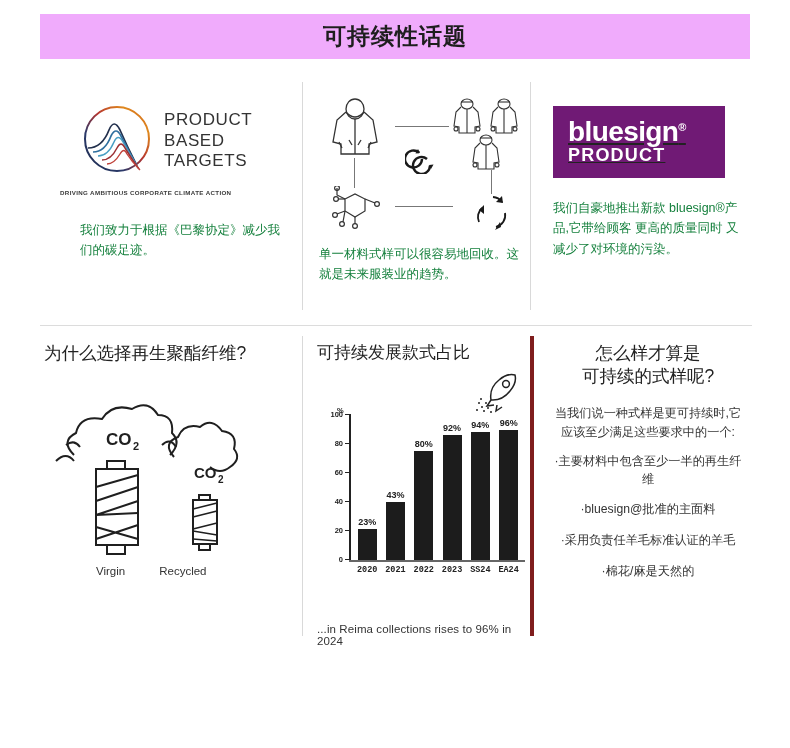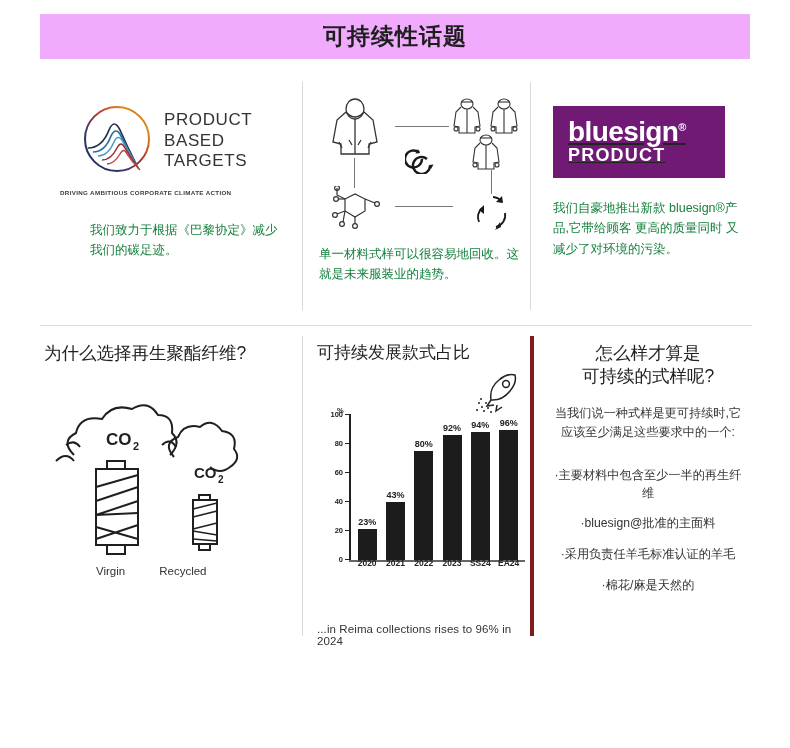--- a/index.html
+++ b/index.html
@@ -35,21 +35,21 @@
   .col-c { width: 220px; padding: 8px 6px 0 18px; border-left: 1px solid #d9d9d9; }
 
   
   .sbt-wrap { display: flex; align-items: center; gap: 10px; margin: 12px 0 0 22px; }
   .sbt-words { font-size: 17px; line-height: 1.22; letter-spacing: .6px; color: #333; }
   .sbt-tag {
     margin: 9px 0 0 2px; font-size: 6.2px; letter-spacing: .35px;
     color: #3a3a3a; font-weight: 700; white-space: nowrap;
   }
   .body-cn { font-size: 12.5px; line-height: 1.62; color: #15803d; }
-  .col-a .body-cn { margin-top: 24px; margin-left: 32px; }
+  .col-a .body-cn { margin-top: 24px; margin-left: 22px; }
 
   
   .circ { position: relative; width: 212px; height: 126px; margin: 6px 0 0 4px; }
   .circ .ic { position: absolute; }
   .col-b .body-cn { margin-top: 22px; }
 
   
   .bs-box {
     width: 172px; height: 72px; background: #701a75; margin: 16px 0 0 4px;
     display: flex; flex-direction: column; justify-content: center; padding-left: 15px; text-decoration: underline;
@@ -92,27 +92,27 @@
   .ytick { position: absolute; width: 4px; height: 1.4px; background: #222; left: 26px; }
   .ylab { position: absolute; right: 0; font-size: 7.5px; font-weight: 700; color: #222;
           width: 22px; text-align: right; }
   .ylabs { position: absolute; left: 0; top: 0; width: 24px; height: 215px; }
   .bars { position: absolute; left: 34px; top: 24px; width: 170px; height: 146px;
           display: flex; align-items: flex-end; }
   .barcell { width: 28.3px; display: flex; flex-direction: column;
              align-items: center; justify-content: flex-end; height: 100%; }
   .barval { font-size: 9px; font-weight: 700; color: #222; margin-bottom: 2px; }
   .bar { width: 19px; background: #1c1c1c; }
-  .xlabs { position: absolute; left: 34px; top: 168px; width: 170px; display: flex; }
+  .xlabs { position: absolute; left: 34px; top: 175px; width: 170px; display: flex; font-family: Liberation Mono, monospace; }
   .xlabs div { width: 28.3px; text-align: center; font-size: 8.5px; font-weight: 700; color: #222; }
   .chart-cap { margin: 18px 0 0 0; font-size: 11.5px; color: #333; letter-spacing: .1px; }
 
   
   .intro { margin-top: 16px; font-size: 12.2px; line-height: 1.62; color: #333; }
-  .blist { margin-top: 24px; }
+  .blist { margin-top: 10px; }
   .blist div { font-size: 12.2px; line-height: 1.45; color: #333; margin-bottom: 13px; }
 </style>
 </head>
 <body>
 
 <div class="page">
 
   <div class="header-band">
     <div class="header-title">可持续性话题</div>
   </div>

